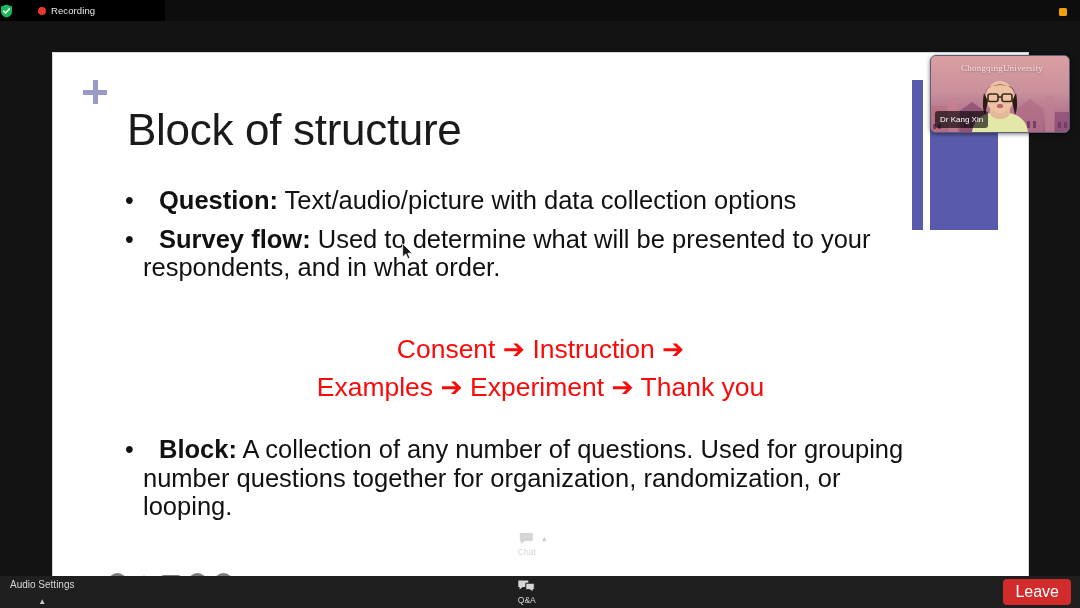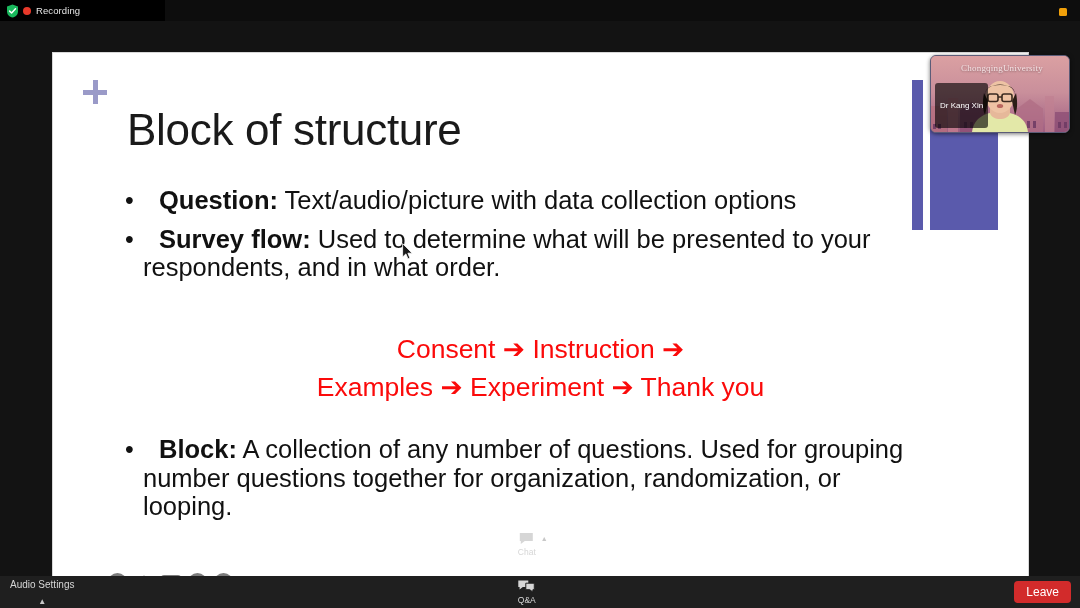--- a/index.html
+++ b/index.html
@@ -13,22 +13,21 @@
     position: relative;
     width: 1080px; height: 608px;
     background: #101010;
   }
 
   
   .topbar {
     position: absolute; left: 0; top: 0;
     width: 165px; height: 21px;
     background: #000;
-    display: flex; align-items: center; gap: 4px;
-    padding-left: 6px;
+    display: flex; align-items: center; gap: 25px;
   }
   .shield-icon { width: 13px; height: 14px; flex: 0 0 auto; }
   .rec-wrap { display: flex; align-items: center; gap: 5px; }
   .rec-dot {
     width: 8px; height: 8px; border-radius: 50%;
     background: #e8392a;
   }
   .rec-label {
     color: #e6e6e6; font-size: 9.5px; letter-spacing: .1px;
   }
@@ -165,21 +164,21 @@
     text-shadow: 0 1px 2px rgba(0,0,0,.35);
   }
   .vt-person {
     position: absolute; left: 50%; transform: translateX(-50%);
     bottom: 0; width: 60px; height: 55px;
   }
   .vt-name {
     position: absolute; left: 4px; bottom: 4px;
     background: rgba(0,0,0,.62);
     color: #fff; font-size: 8px;
-    padding: 18px 5px; border-radius: 3px;
+    padding: 4px 5px; border-radius: 3px;
     white-space: nowrap;
   }
 
   
   .toolbar {
     position: absolute; left: 0; right: 0; bottom: 0;
     height: 32px; background: #1f1f1f;
     display: flex; align-items: center;
   }
   .tb-audio {
@@ -198,21 +197,21 @@
     position: relative;
   }
   .tb-item .gl { height: 14px; display: flex; align-items: center; }
   .tb-item .caret {
     position: absolute; right: -12px; top: 4px;
     font-size: 7px; color: #c8c8c8;
   }
   .leave-btn {
     position: absolute; right: 9px;
     background: #d22b2b; color: #fff;
-    font-size: 12px; font-weight: 400;
+    font-size: 16px; font-weight: 400;
     padding: 4px 12px; border-radius: 4px;
     border: none; cursor: pointer;
   }
 </style>
 </head>
 <body>
 
 <div id="app">
 
   <div class="topbar">

